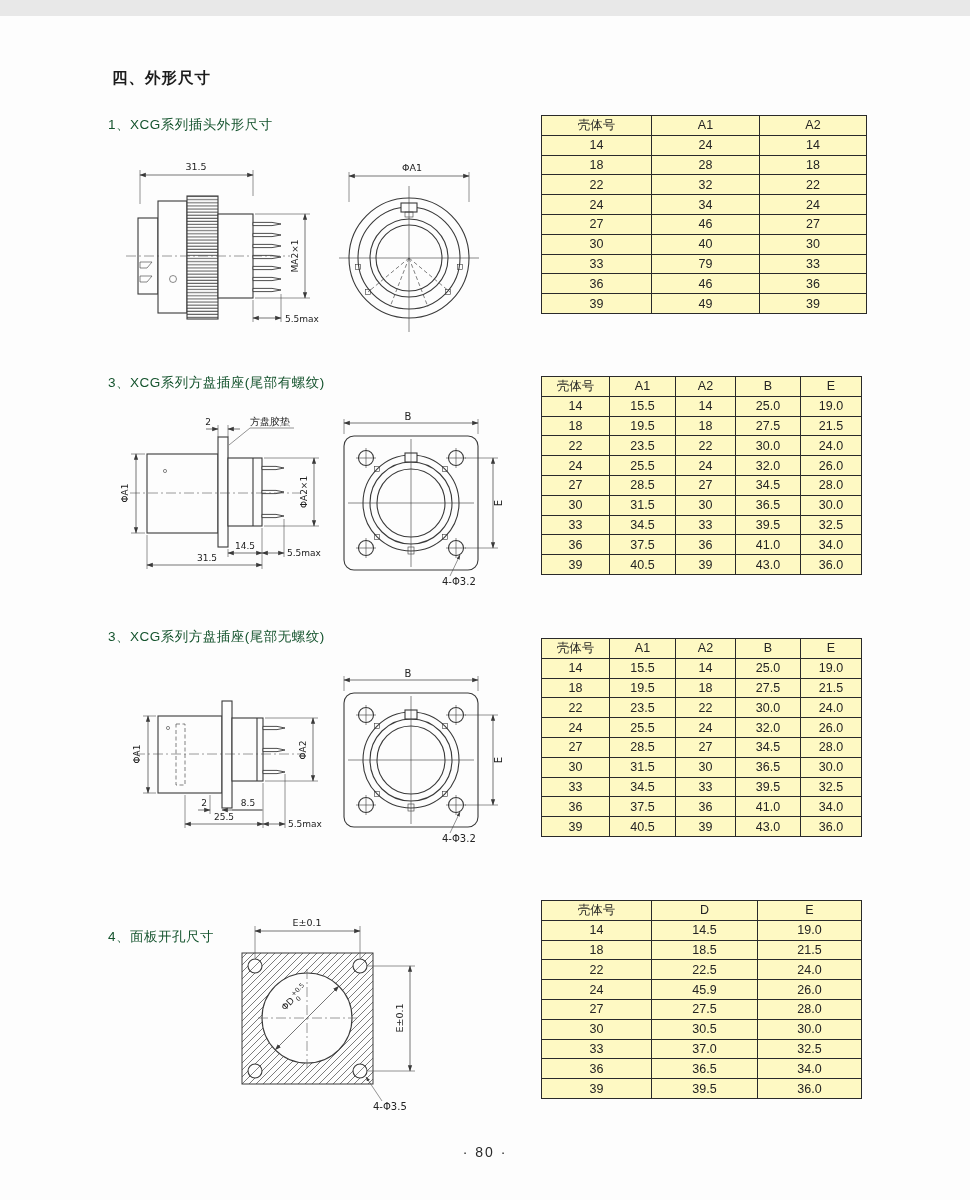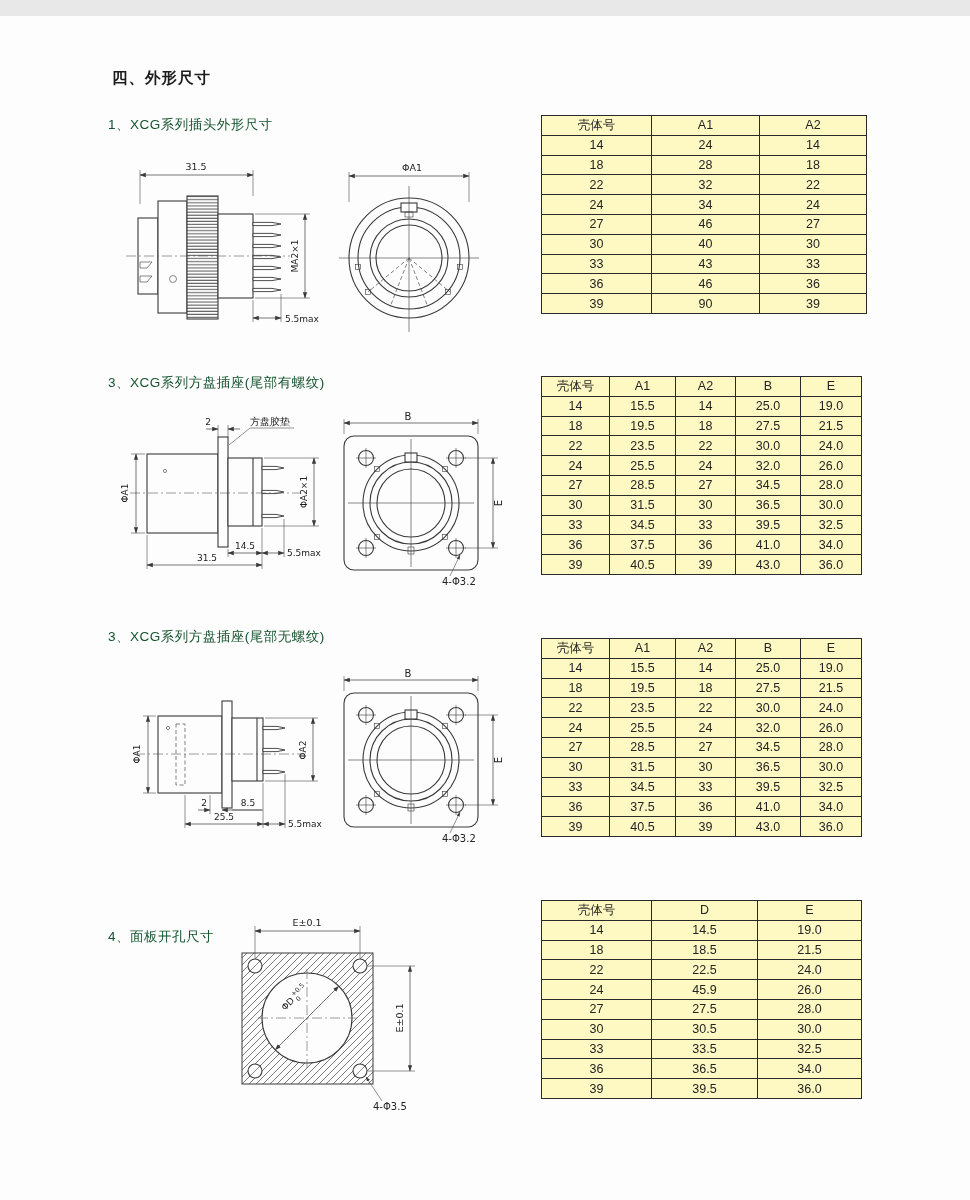--- a/index.html
+++ b/index.html
@@ -162,31 +162,31 @@
           <td>46</td>
           <td>27</td>
         </tr>
         <tr>
           <td>30</td>
           <td>40</td>
           <td>30</td>
         </tr>
         <tr>
           <td>33</td>
-          <td>43</td>
+          <td>79</td>
           <td>33</td>
         </tr>
         <tr>
           <td>36</td>
           <td>46</td>
           <td>36</td>
         </tr>
         <tr>
           <td>39</td>
-          <td>90</td>
+          <td>49</td>
           <td>39</td>
         </tr>
       </tbody>
     </table>
 
   <div class="sec-heading" style="left:108px; top:358px;">3、XCG系列方盘插座(尾部有螺纹)</div>
 
   <svg class="draw" style="left:110px; top:395px;" width="220" height="165" viewBox="0 0 220 165">
     <g>
       <text class="t10" x="140" y="14" text-anchor="start">方盘胶垫</text>
@@ -637,30 +637,31 @@
           <td>27.5</td>
           <td>28.0</td>
         </tr>
         <tr>
           <td>30</td>
           <td>30.5</td>
           <td>30.0</td>
         </tr>
         <tr>
           <td>33</td>
-          <td>33.5</td>
+          <td>37.0</td>
           <td>32.5</td>
         </tr>
         <tr>
           <td>36</td>
           <td>36.5</td>
           <td>34.0</td>
         </tr>
         <tr>
           <td>39</td>
           <td>39.5</td>
           <td>36.0</td>
         </tr>
       </tbody>
     </table>
 
+  <div class="pageno">· 80 ·</div>
 
 </div>
 
 </body></html>

